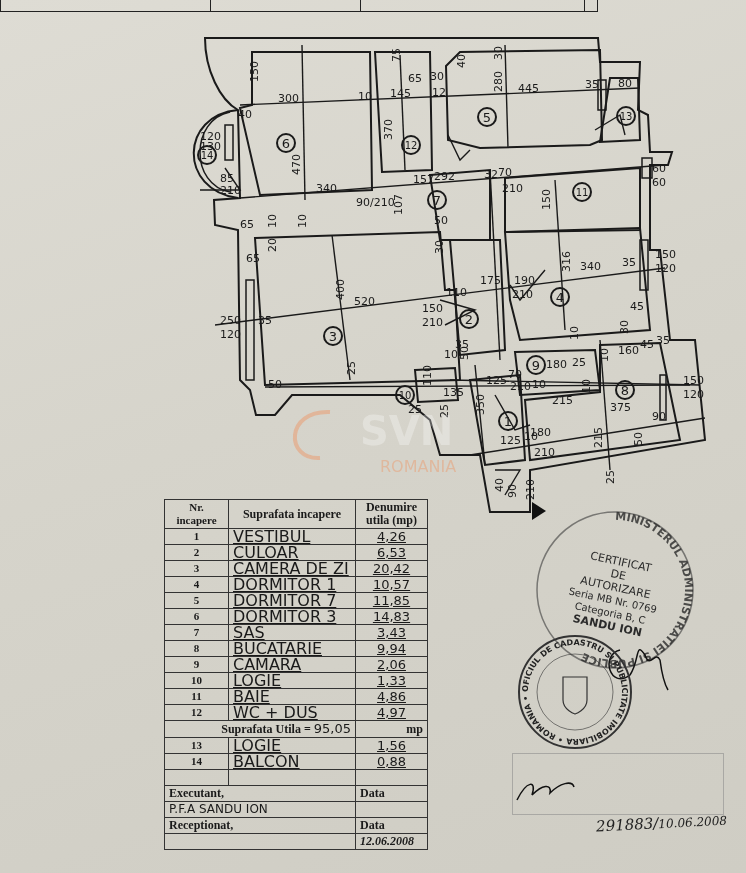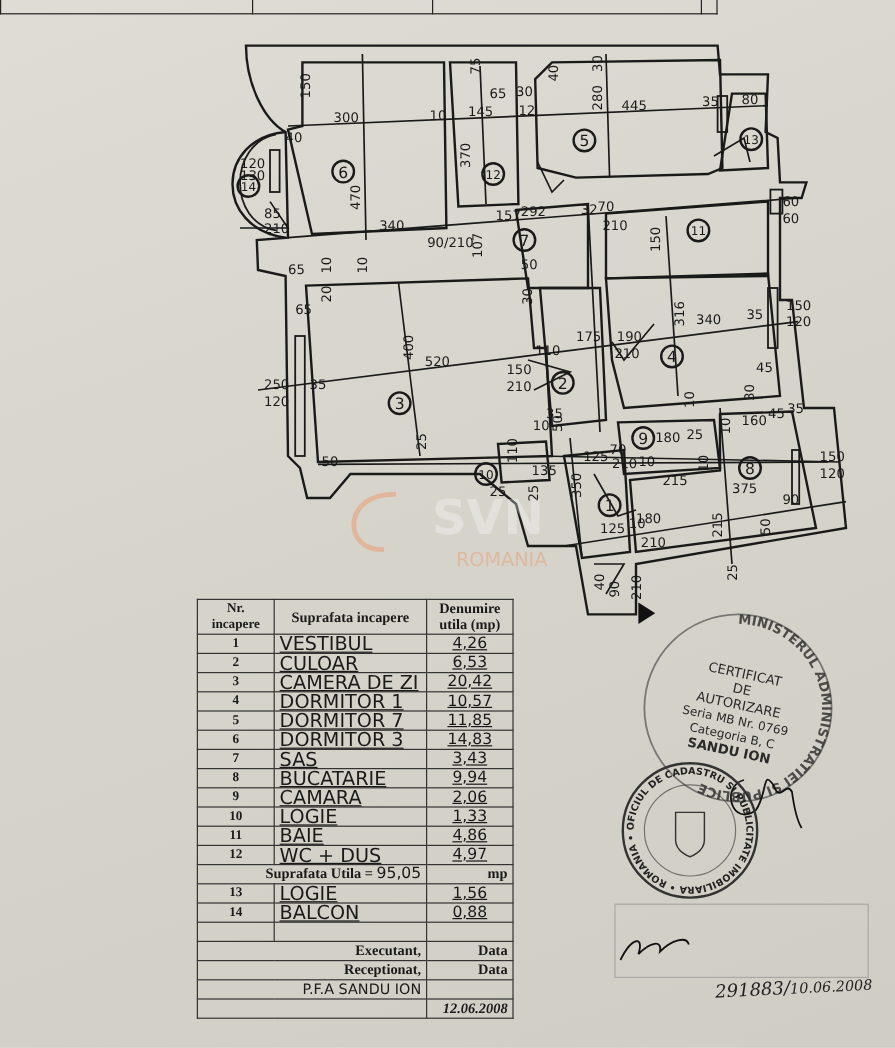--- a/index.html
+++ b/index.html
@@ -15,21 +15,21 @@
   .tbl{position:absolute;left:164px;top:499px;width:264px;border-collapse:collapse;
        font-size:13px;}
   .tbl td{border:1.2px solid #333;padding:0 4px;height:15px;line-height:15px;}
   .tbl .hdr td{font-family:"Liberation Serif",serif;font-weight:bold;font-size:12px;
        text-align:center;line-height:13px;height:28px;}
   .tbl .nr{width:55px;text-align:center;font-family:"Liberation Serif",serif;font-weight:bold;font-size:11px;}
   .tbl .name{width:118px;text-decoration:underline;font-family:"DejaVu Sans",sans-serif;font-size:16px;}
   .tbl .area{text-align:center;text-decoration:underline;font-family:"DejaVu Sans",sans-serif;font-size:13px;}
   .tbl .sum td{text-align:right;font-family:"Liberation Serif",serif;font-weight:bold;font-size:12px;}
   .tbl .sum .v{font-family:"DejaVu Sans",sans-serif;font-weight:normal;font-size:13px;}
-  .tbl .sig td{text-align:right;font-family:"Liberation Serif",serif;font-weight:bold;font-size:12px;}
+  .tbl .sig td{text-align:left;font-family:"Liberation Serif",serif;font-weight:bold;font-size:12px;}
   .tbl .date{font-style:italic;font-family:"DejaVu Serif",serif;font-size:12px;margin-top:48px;}
   .watermark{position:absolute;left:280px;top:400px;}
   .stamp{position:absolute;}
   .ocpi{position:absolute;left:512px;top:753px;width:210px;height:60px;border:1.5px solid #888;opacity:.55;}
   .regno{position:absolute;left:596px;top:814px;font-family:"DejaVu Serif",serif;
          font-style:italic;font-size:15px;color:#222;transform:rotate(-3deg);}
 </style>
 </head>
 <body>
 
@@ -351,26 +351,26 @@
   <tr>
         <td></td>
         <td></td>
         <td></td>
       </tr>
   <tr class="sig">
         <td colspan="2">Executant,</td>
         <td>Data</td>
       </tr>
   <tr class="sig">
+        <td colspan="2" style="font-family:'DejaVu Sans',sans-serif;font-weight:normal">P.F.A SANDU ION</td>
+        <td></td>
+      </tr>
+  <tr class="sig">
         <td colspan="2">Receptionat,</td>
         <td>Data</td>
-      </tr>
-  <tr class="sig">
-        <td colspan="2" style="font-family:'DejaVu Sans',sans-serif;font-weight:normal">P.F.A SANDU ION</td>
-        <td></td>
       </tr>
   <tr class="sig">
         <td colspan="2"></td>
         <td class="date">12.06.2008</td>
       </tr>
 </tbody>
   </table>
 
 <svg class="stamp" style="left:530px;top:505px" width="170" height="170">
   <defs>

